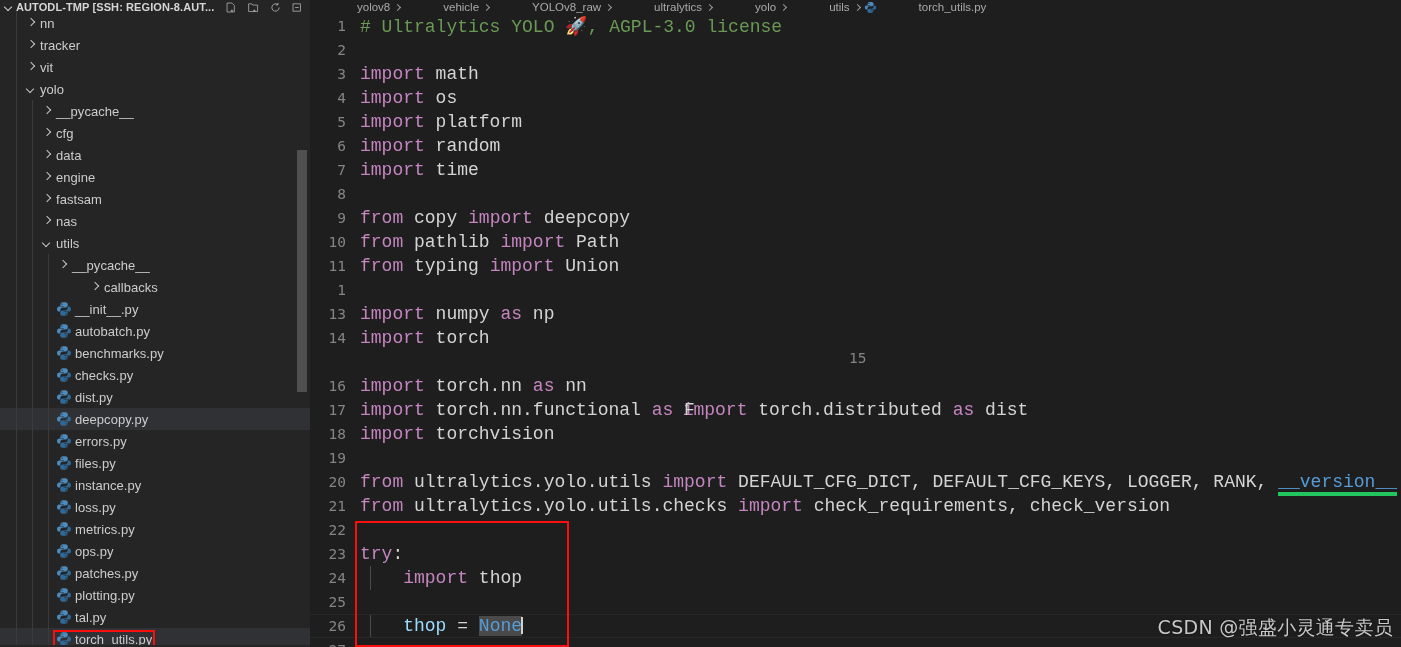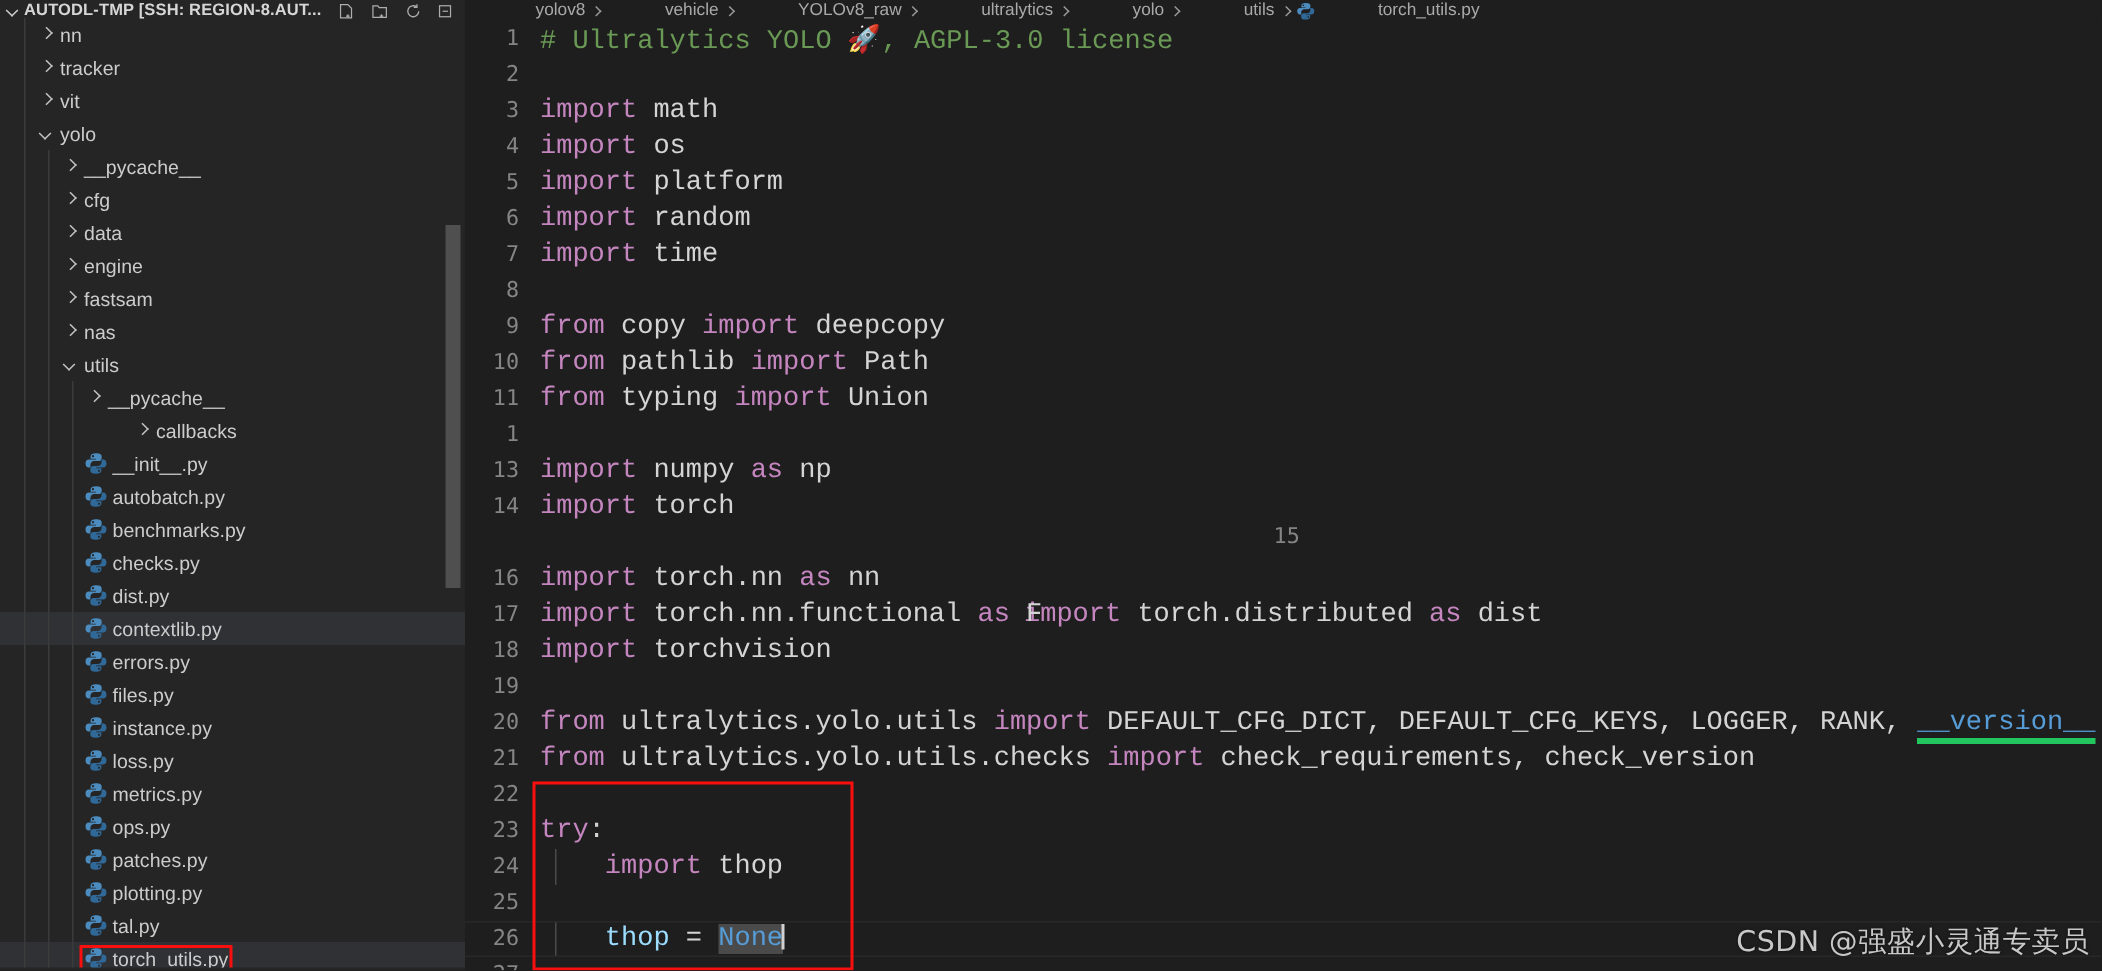--- a/index.html
+++ b/index.html
@@ -478,21 +478,21 @@
             <div class="guide" style="left: 32px;"></div>
             <div class="guide" style="left: 48px;"></div>
           </div>
           <div style="flex: 0 0 56px;"></div>
           <span class="pyicon">
             <svg viewBox="0 0 16 16" width="16" height="16" style="display: block;">
               <path d="M7.8 1.2c-1.9 0-3.4.6-3.4 2.1v1.6h3.5v.5H3.2C1.9 5.4 1 6.3 1 8s.9 2.6 2.2 2.6h1.1V8.9c0-1.4 1.2-2.5 2.6-2.5h2.8c1.2 0 2.1-.9 2.1-2.1V3.3c0-1.5-1.4-2.1-3.3-2.1zM6 2.4c.4 0 .7.3.7.7s-.3.7-.7.7-.7-.3-.7-.7.3-.7.7-.7z" fill="#4B8BBE"></path>
               <path d="M8.2 14.8c1.9 0 3.4-.6 3.4-2.1v-1.6H8.1v-.5h4.7c1.3 0 2.2-.9 2.2-2.6s-.9-2.6-2.2-2.6h-1.1v1.7c0 1.4-1.2 2.5-2.6 2.5H6.3c-1.2 0-2.1.9-2.1 2.1v1c0 1.5 1.4 2.1 3.3 2.1zm1.8-1.2c-.4 0-.7-.3-.7-.7s.3-.7.7-.7.7.3.7.7-.3.7-.7.7z" fill="#306998"></path>
             </svg>
           </span>
-          <span class="label">contextlib.py</span>
+          <span class="label">deepcopy.py</span>
         </div>
         <div class="row" style="height: 22px;">
           <div class="guides">
             <div class="guide" style="left: 16px;"></div>
             <div class="guide" style="left: 32px;"></div>
             <div class="guide" style="left: 48px;"></div>
           </div>
           <div style="flex: 0 0 56px;"></div>
           <span class="pyicon">
             <svg viewBox="0 0 16 16" width="16" height="16" style="display: block;">

